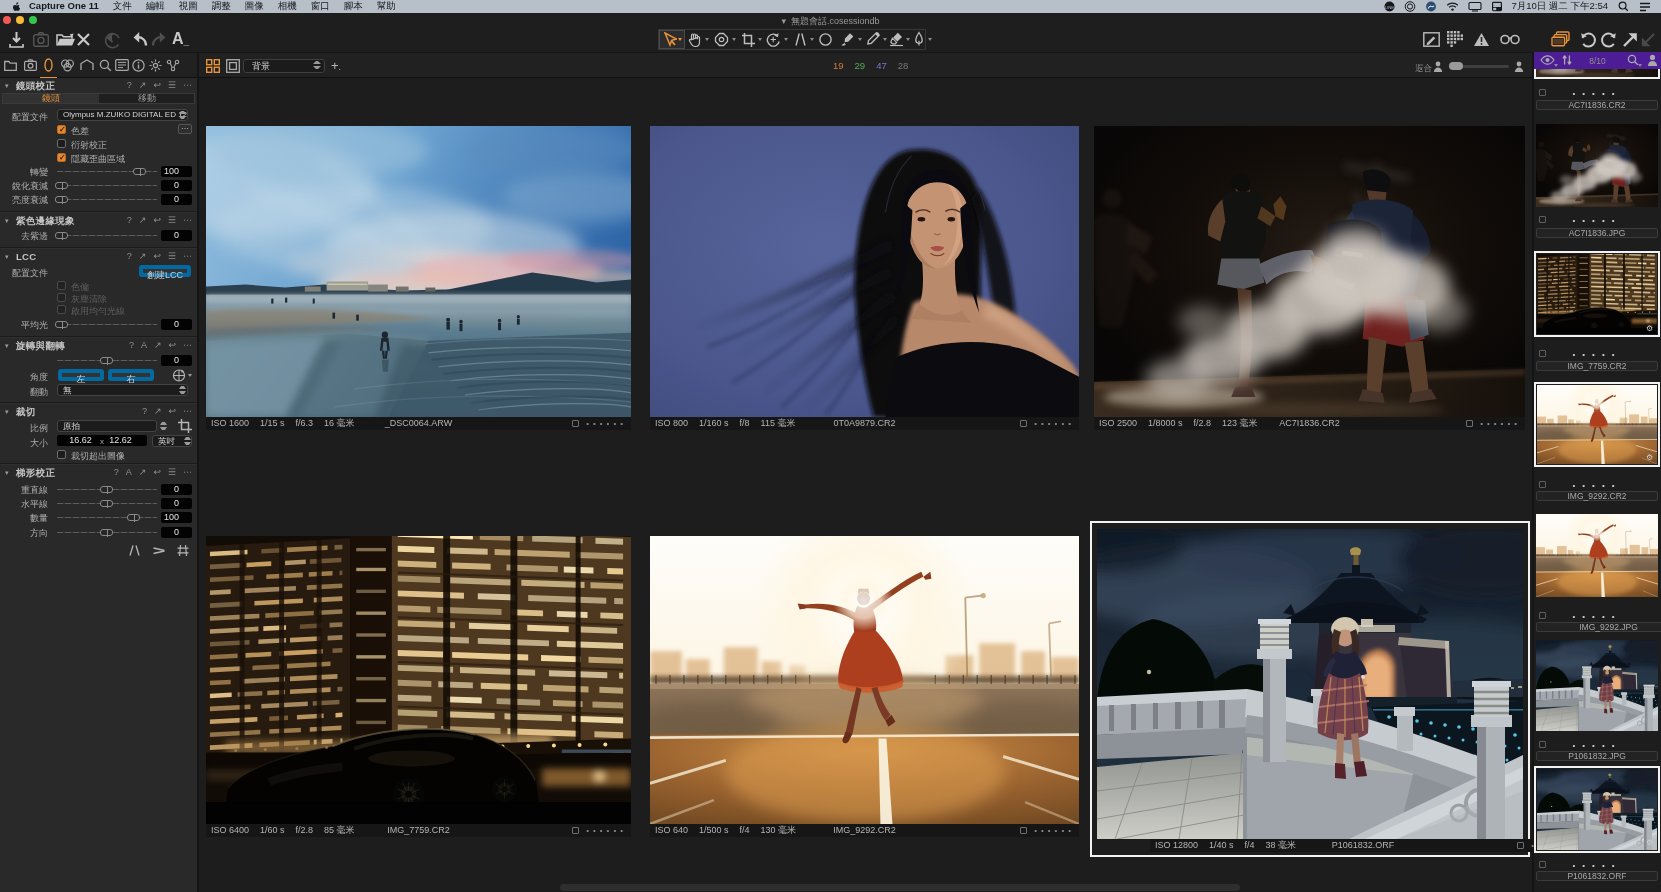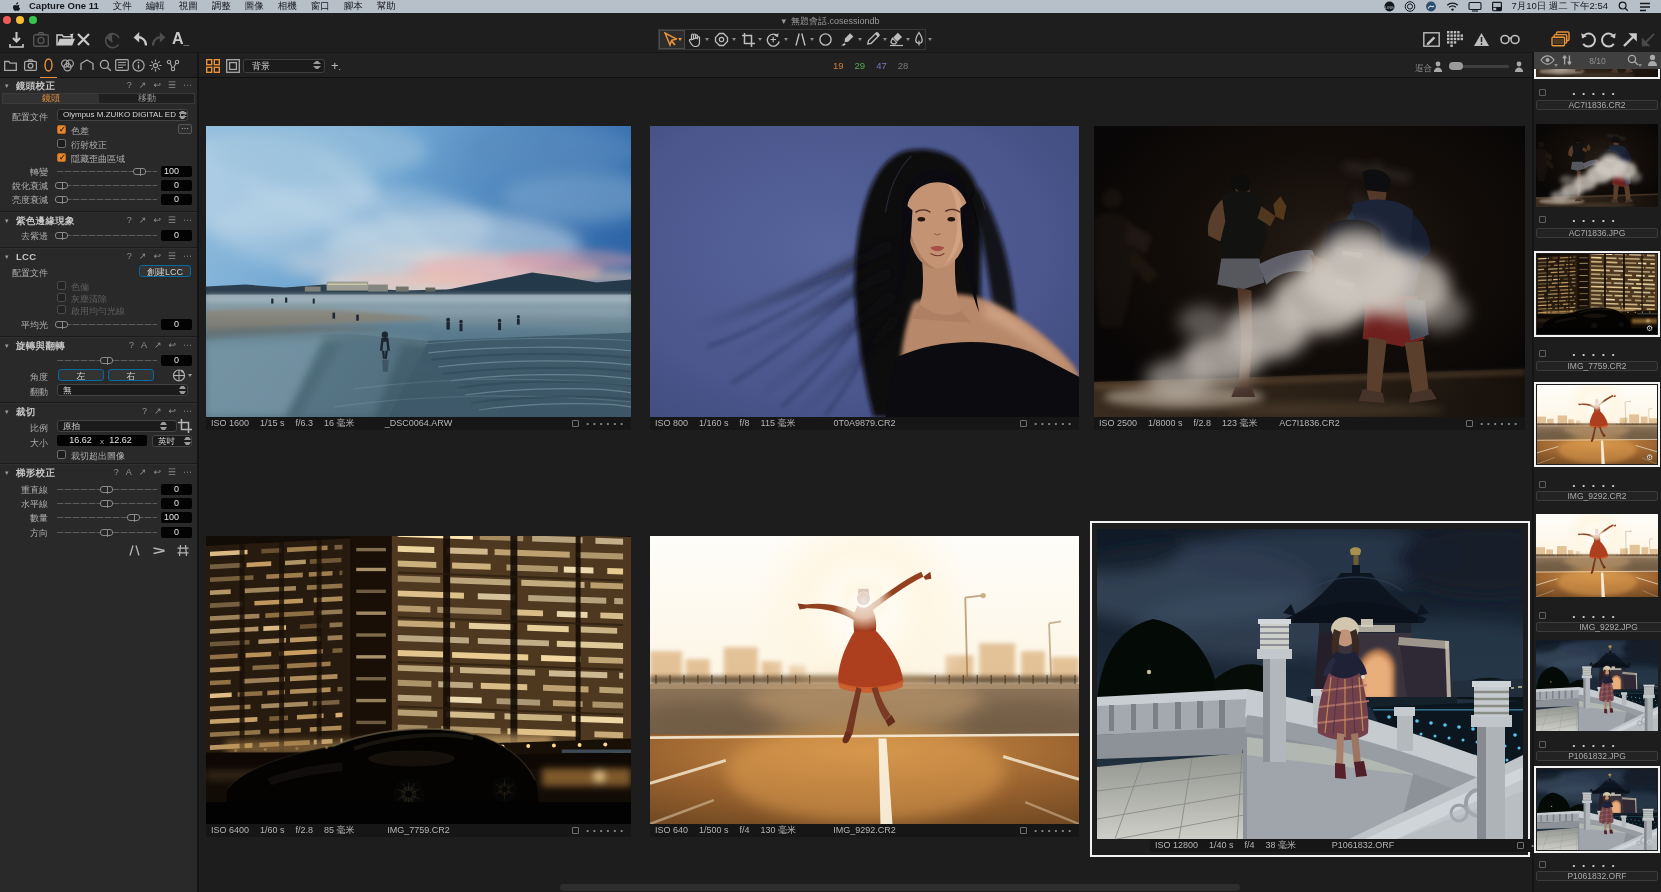--- a/index.html
+++ b/index.html
@@ -69,21 +69,21 @@
   .clabel { position:absolute; left:71px; color:#adadad; font-size:9px; }
   .clabel.dim { color:#5f5f5f; }
   .pdrop { position:absolute; background:#1b1b1b; border:1px solid #444; border-radius:3px;
     color:#d6d6d6; font-size:8.5px; height:12px; line-height:10px; padding-left:5px; padding-right:10px;
     white-space:nowrap; overflow:hidden; }
   .pstep { position:absolute; width:7px; }
   .pstep div:first-child { border-left:2.6px solid transparent; border-right:2.6px solid transparent;
     border-bottom:3px solid #9a9a9a; margin-bottom:1.6px; }
   .pstep div:last-child { border-left:2.6px solid transparent; border-right:2.6px solid transparent;
     border-top:3px solid #9a9a9a; }
-  .pbtn { position:absolute; background:#333; border:1px solid #0369a1; border-radius:3px;
+  .pbtn { position:absolute; background:#333; border:4px solid #0369a1; border-radius:3px;
     color:#cfcfcf; font-size:9px; text-align:center; }
   .pdivider { position:absolute; left:0; width:197px; height:1px; background:#1b1b1b;
     box-shadow:0 1px 0 #2f2f2f; }
 
   .thumblabel { position:absolute; left:2px; width:123px; height:10px; background:#232323;
     border:1px solid #3b3b3b; border-radius:2px; color:#ababab; font-size:8.5px;
     text-align:center; line-height:9px; }
   .dotsrow { position:absolute; left:2px; width:123px; height:8px; }
   .dotsrow .d5 { position:absolute; left:50%; transform:translateX(-50%); top:0; color:#cfcfcf;
     font-size:8px; letter-spacing:7px; }
@@ -377,21 +377,21 @@
         <path d="M0.8 11c.4-3 2-4.6 4.2-4.6S8.8 8 9.2 11z" fill="#a9a9a9"></path>
       </svg>
     <div class="abs" style="left:1449px;top:12px;width:60px;height:3px;background:#3f3f3f;border-radius:2px;"></div>
     <div class="abs" style="left:1449px;top:9px;width:14px;height:8px;background:#9a9a9a;border-radius:4px;"></div>
     <svg class="abs" style="left:1514px;top:8px" width="10" height="11" viewBox="0 0 10 11">
         <circle cx="5" cy="3" r="2.4" fill="#a9a9a9"></circle>
         <path d="M0.8 11c.4-3 2-4.6 4.2-4.6S8.8 8 9.2 11z" fill="#a9a9a9"></path>
       </svg>
   </div>
 
-  <div class="abs" style="left:1534px;top:52px;width:127px;height:17px;background:#404040;">
+  <div class="abs" style="left:1534px;top:52px;width:127px;height:17px;background:#4c1d95;">
     <svg class="abs" style="left:6px;top:3px" width="15" height="10" viewBox="0 0 15 10">
         <path d="M1 5c2-2.8 4-4.2 6.5-4.2S12 2.2 14 5c-2 2.8-4 4.2-6.5 4.2S3 7.8 1 5z" fill="none" stroke="#a9a9a9" stroke-width="1.2"></path>
         <circle cx="7.5" cy="5" r="2" fill="#a9a9a9"></circle>
       </svg>
     <div class="abs" style="left:20px;top:12px;border-left:2.4px solid transparent;border-right:2.4px solid transparent;border-top:3px solid #8a8a8a;"></div>
     <svg class="abs" style="left:28px;top:2px" width="10" height="12" viewBox="0 0 10 12">
         <path d="M2.6 1.5v9M2.6 1.5L1 4.4m1.6-2.9l1.6 2.9" stroke="#a9a9a9" stroke-width="1.3" fill="none"></path>
         <path d="M7.4 10.5v-9M7.4 10.5L5.8 7.6m1.6 2.9L9 7.6" stroke="#a9a9a9" stroke-width="1.3" fill="none"></path>
       </svg>
     <div class="abs" style="left:0;top:4px;width:127px;text-align:center;color:#8f8f8f;font-size:8.5px;">8/10</div>
@@ -486,21 +486,21 @@
     <div class="pstep" style="left:179px;top:308px;">
         <div></div>
         <div></div>
       </div>
     <div class="pdivider" style="top:324px;"></div>
 
     <div class="chev" style="top:330px;">▾</div>
       <div class="shead" style="top:328px;">裁切</div>
     <div class="hic" style="top:328px;"><span>?</span><span>↗</span><span>↩</span><span>⋯</span></div>
     <div class="plabel" style="top:344px;">比例</div>
-    <div class="pdrop" style="left:57px;top:342px;width:120px;">原拍</div>
+    <div class="pdrop" style="left:57px;top:342px;width:100px;">原拍</div>
     <div class="pstep" style="left:160px;top:344px;">
         <div></div>
         <div></div>
       </div>
     <svg class="abs" style="left:178px;top:341px" width="14" height="14" viewBox="0 0 14 14">
         <path d="M3.5 0v10.5H14M0 3.5h10.5V14" fill="none" stroke="#b5b5b5" stroke-width="1.5"></path>
       </svg>
     <div class="plabel" style="top:359px;">大小</div>
     <div class="val" style="left:57px;top:357px;width:60px;text-align:center;">16.62</div>
     <div class="abs" style="left:100px;top:359px;color:#adadad;font-size:8px;">x</div>

